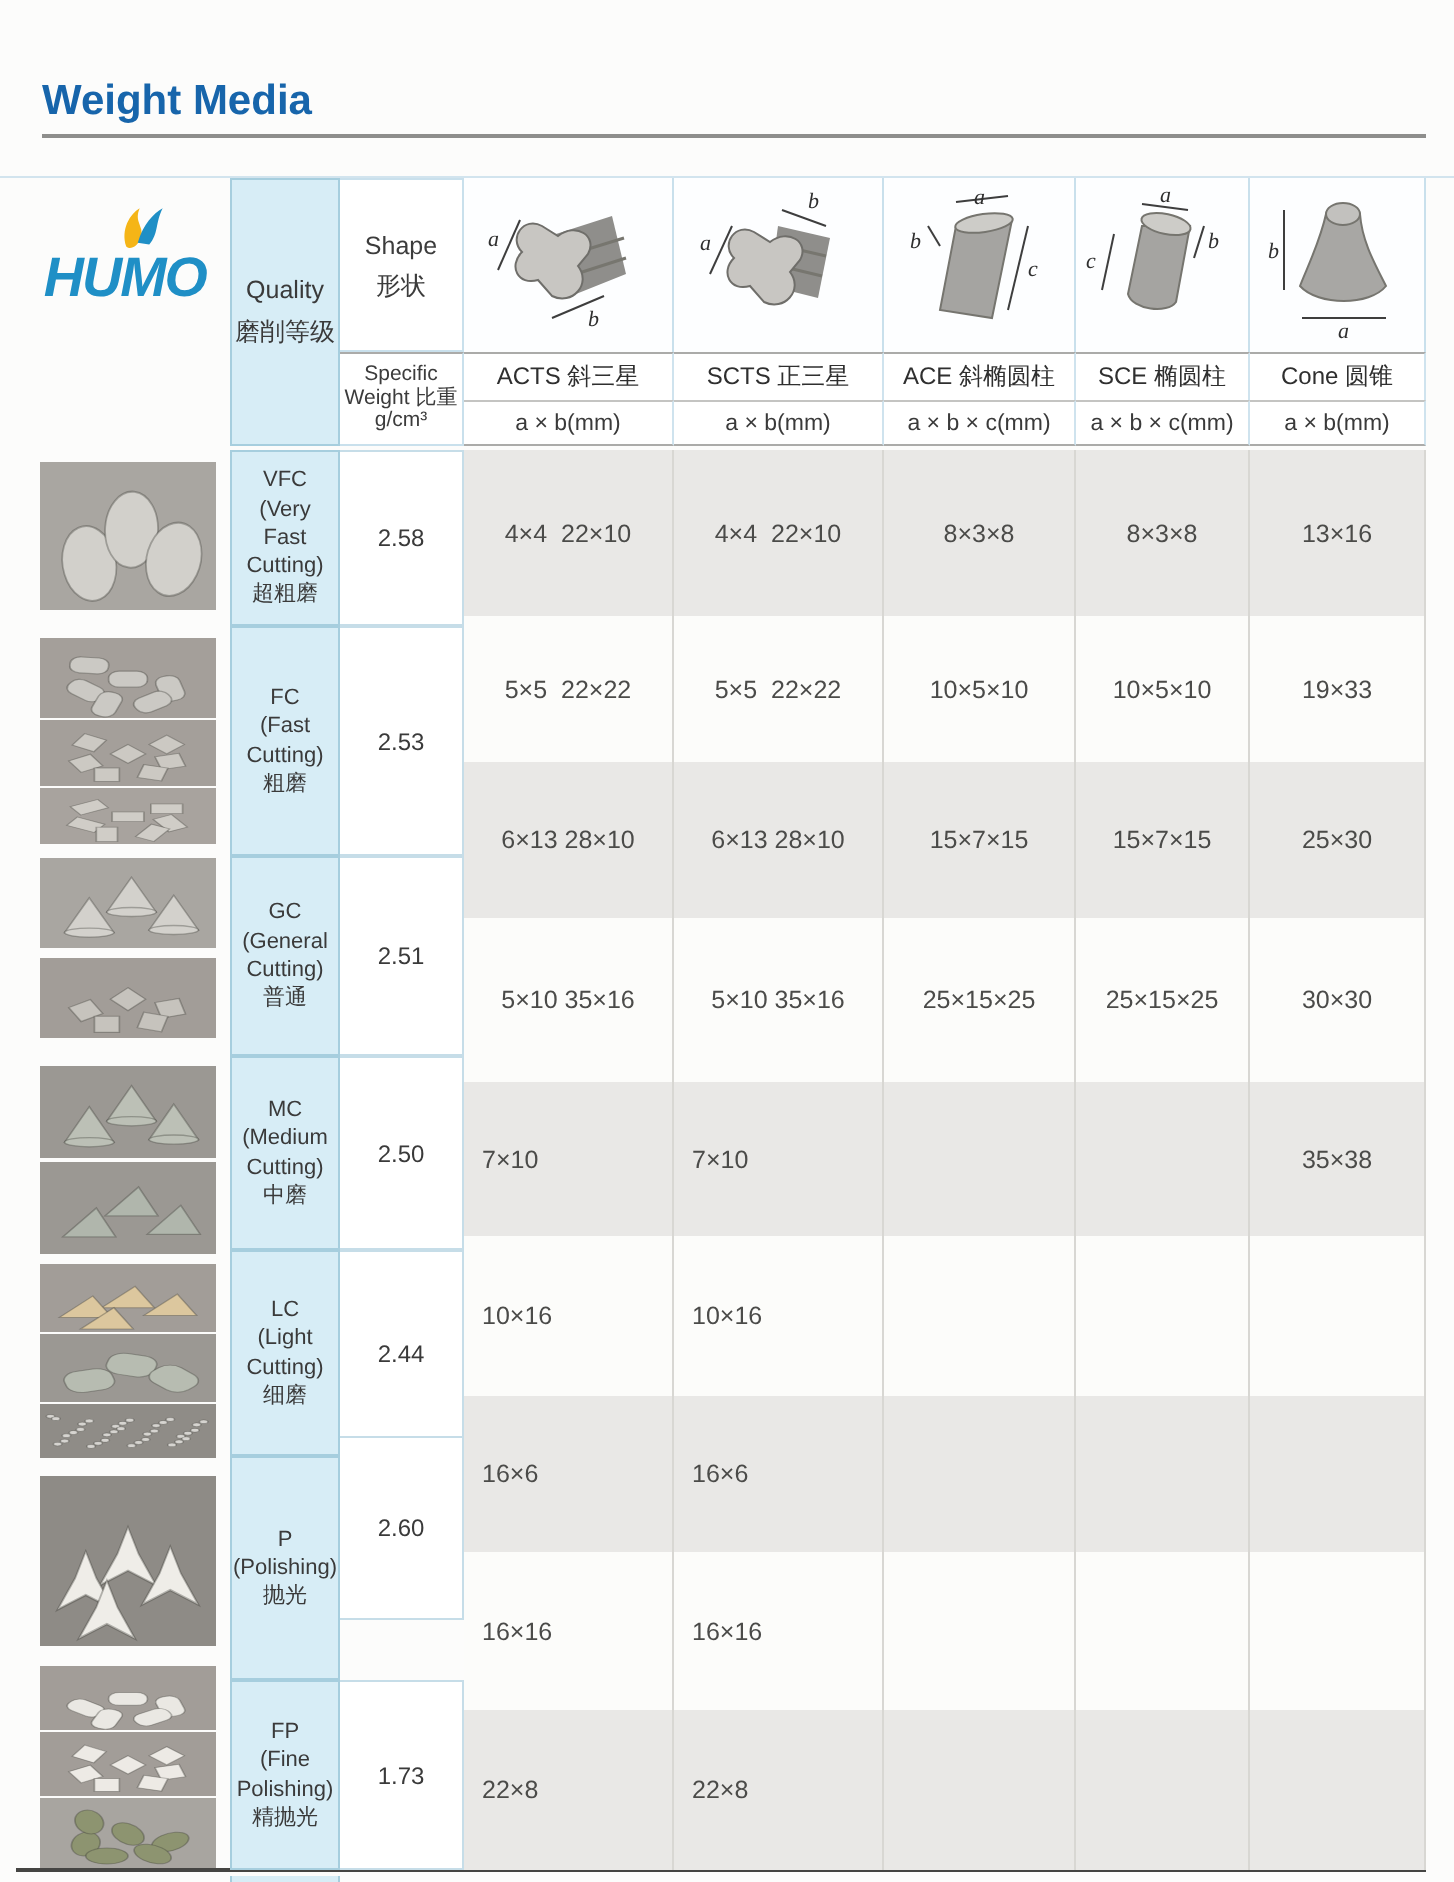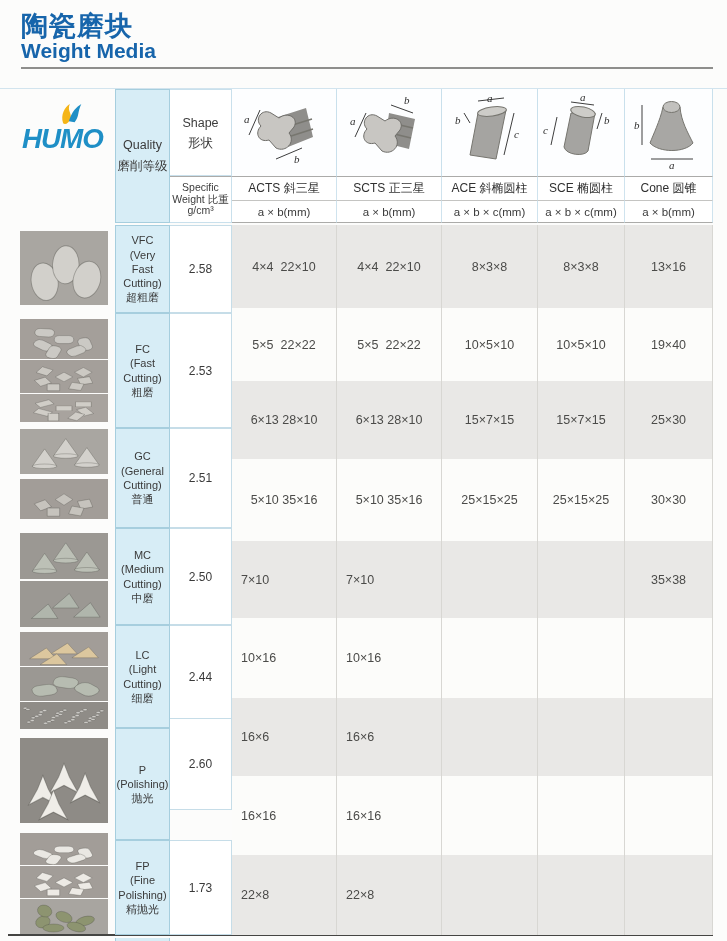--- a/index.html
+++ b/index.html
@@ -40,21 +40,20 @@
   .bline{position:absolute;left:8px;top:845px;width:705px;height:2px;background:#454543;}
   .csliver{position:absolute;left:115px;top:849px;width:55px;height:4px;background:#d7edf6;border-left:1px solid #a6cede;border-right:1px solid #a6cede;}
   .diag line{stroke:#3e3e3e;stroke-width:1;}
   .dl{font-family:"Liberation Serif","DejaVu Serif",serif;font-style:italic;font-size:11px;fill:#2f2f2f;}
 </style>
 </head>
 <body>
 
 <div class="page">
 
-  <div class="title-cn">陶瓷磨块</div>
   <div class="title-en">Weight Media</div>
   <div class="rule"></div>
 
   <div class="tablewrap" id="tbl">
 
     <div class="logo">
       <svg viewBox="0 0 96 56" width="92" height="56">
         <path d="M45 22 C42 13 47 5 52 2 C49 9 54 11 53 17 C51 22 47 24 45 22 Z" fill="#f5b517"></path>
         <path d="M51 20 C54 10 59 5 64 2 C60 10 62 15 57 21 Z" fill="#1f8fc6"></path>
         <text x="2" y="48" font-size="29" font-weight="bold" font-style="italic" fill="#1f8fc6" letter-spacing="-1">HUMO</text>
@@ -182,21 +181,21 @@
         <div class="gcell" style="left: 105px; top: 0px; width: 105px; height: 83px;">4×4  22×10</div>
         <div class="gcell" style="left: 210px; top: 0px; width: 96px; height: 83px;">8×3×8</div>
         <div class="gcell" style="left: 306px; top: 0px; width: 87px; height: 83px;">8×3×8</div>
         <div class="gcell" style="left: 393px; top: 0px; width: 88px; height: 83px; text-align: center;">13×16</div>
       </div>
       <div class="band white" style="left: 232px; top: 219px; width: 481px; height: 85px;">
         <div class="gcell" style="left: 0px; top: 0px; width: 105px; height: 73px;">5×5  22×22</div>
         <div class="gcell" style="left: 105px; top: 0px; width: 105px; height: 73px;">5×5  22×22</div>
         <div class="gcell" style="left: 210px; top: 0px; width: 96px; height: 73px;">10×5×10</div>
         <div class="gcell" style="left: 306px; top: 0px; width: 87px; height: 73px;">10×5×10</div>
-        <div class="gcell" style="left: 393px; top: 0px; width: 88px; height: 73px;">19×40</div>
+        <div class="gcell" style="left: 393px; top: 0px; width: 88px; height: 73px;">19×33</div>
       </div>
       <div class="band" style="left: 232px; top: 292px; width: 481px; height: 78px;">
         <div class="gcell" style="left: 0px; top: 0px; width: 105px; height: 78px;">6×13 28×10</div>
         <div class="gcell" style="left: 105px; top: 0px; width: 105px; height: 78px;">6×13 28×10</div>
         <div class="gcell" style="left: 210px; top: 0px; width: 96px; height: 78px;">15×7×15</div>
         <div class="gcell" style="left: 306px; top: 0px; width: 87px; height: 78px;">15×7×15</div>
         <div class="gcell" style="left: 393px; top: 0px; width: 88px; height: 78px;">25×30</div>
       </div>
       <div class="band white" style="left: 232px; top: 370px; width: 481px; height: 82px;">
         <div class="gcell" style="left: 0px; top: 0px; width: 105px; height: 82px;">5×10 35×16</div>

